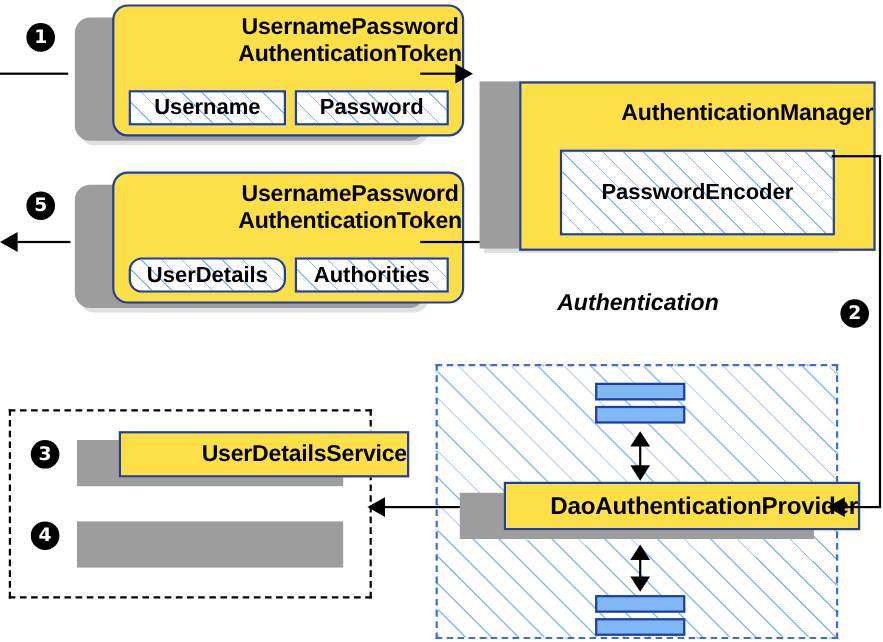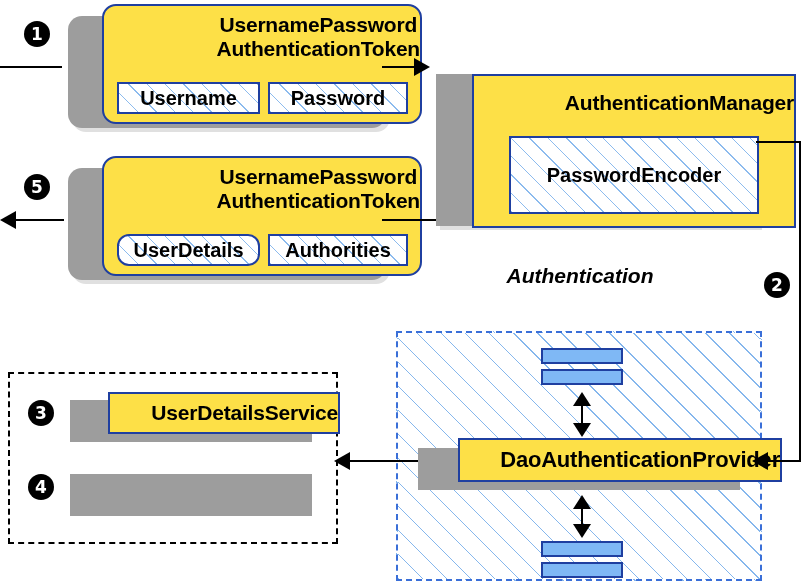--- a/index.html
+++ b/index.html
@@ -272,21 +272,21 @@
   <div class="mini-bar" style="left:541px; top:541px; width:82px; height:16px;"></div>
   <div class="mini-bar" style="left:541px; top:562px; width:82px; height:16px;"></div>
 
   <div class="line-h" style="left:350px; top:460px; width:68px;"></div>
   <div class="arrow arrow-left" style="left:334px; top:452px;"></div>
 
   <div class="dashed-black" style="left:8px; top:372px; width:330px; height:172px;"></div>
 
   <div class="shadow-outer" style="left:74px; top:404px; width:242px; height:42px;"></div>
   <div class="shadow-inner" style="left:70px; top:400px; width:242px; height:42px;"></div>
-  <div class="node" style="left:68px; top:392px; width:232px; height:42px; justify-content:center;">
+  <div class="node" style="left:68px; top:392px; width:264px; height:42px; justify-content:center;">
     <div class="node-title" style="font-size:21px;">UserDetailsService</div>
   </div>
   <div class="badge" style="left:28px; top:400px;">3</div>
 
   <div class="shadow-outer" style="left:74px; top:478px; width:242px; height:42px;"></div>
   <div class="shadow-inner" style="left:70px; top:474px; width:242px; height:42px;"></div>
   <div class="badge" style="left:28px; top:474px;">4</div>
 
 </div>
 

